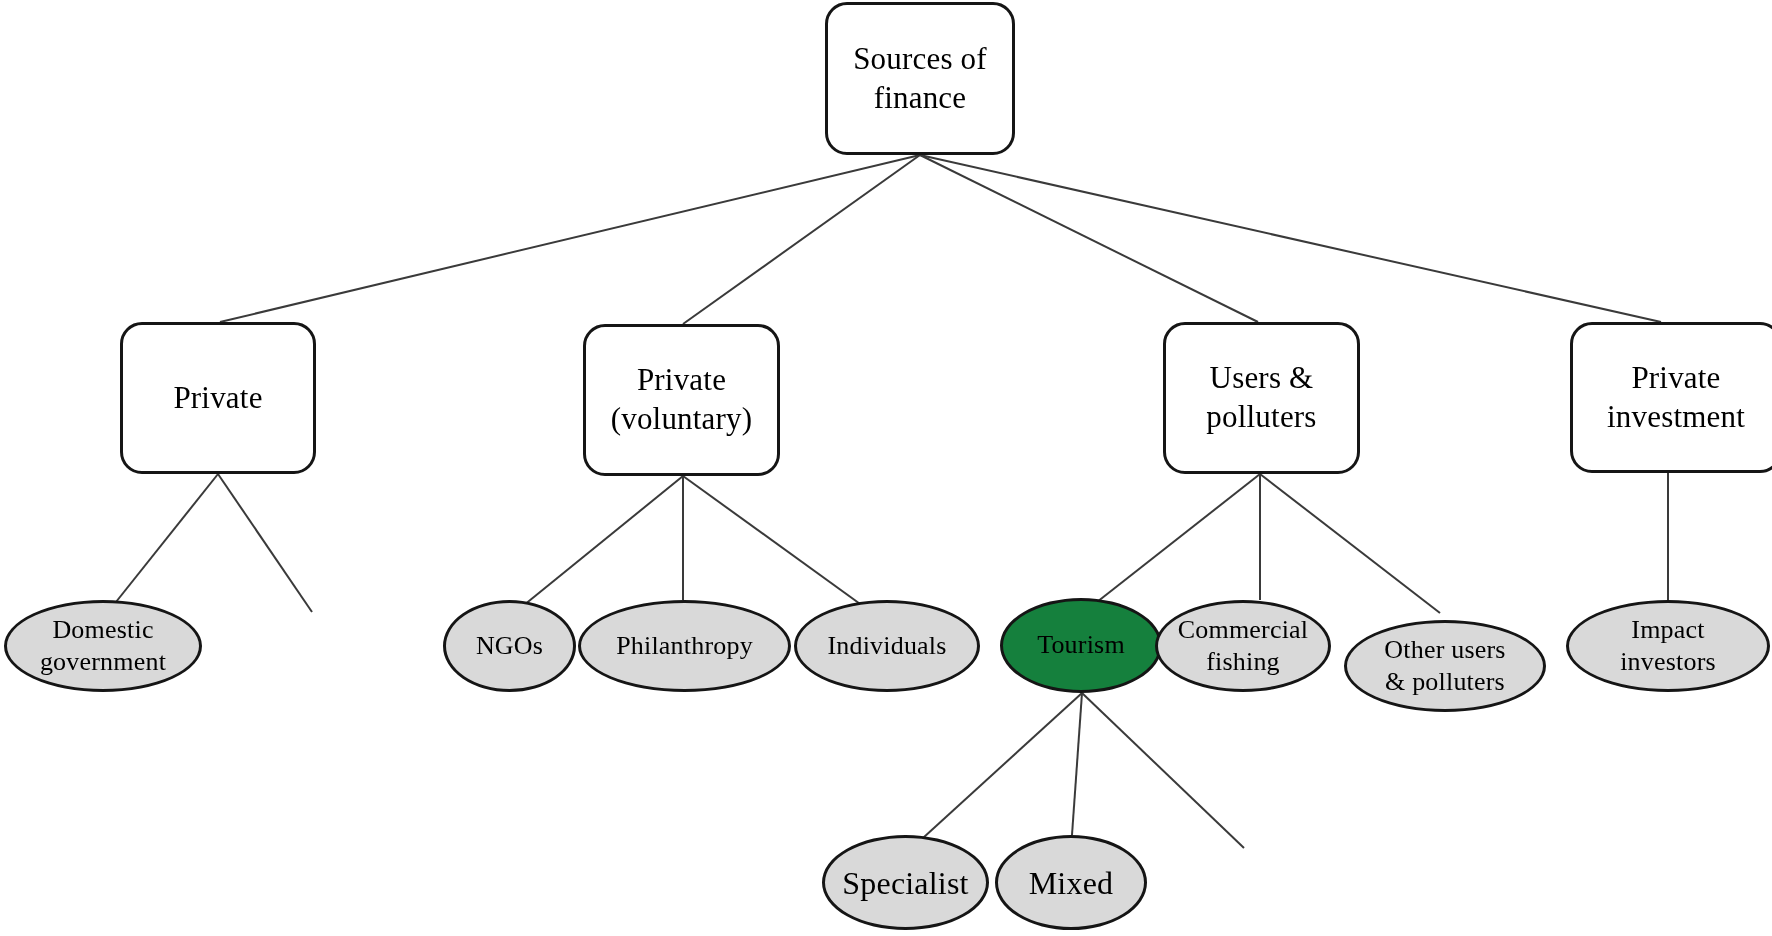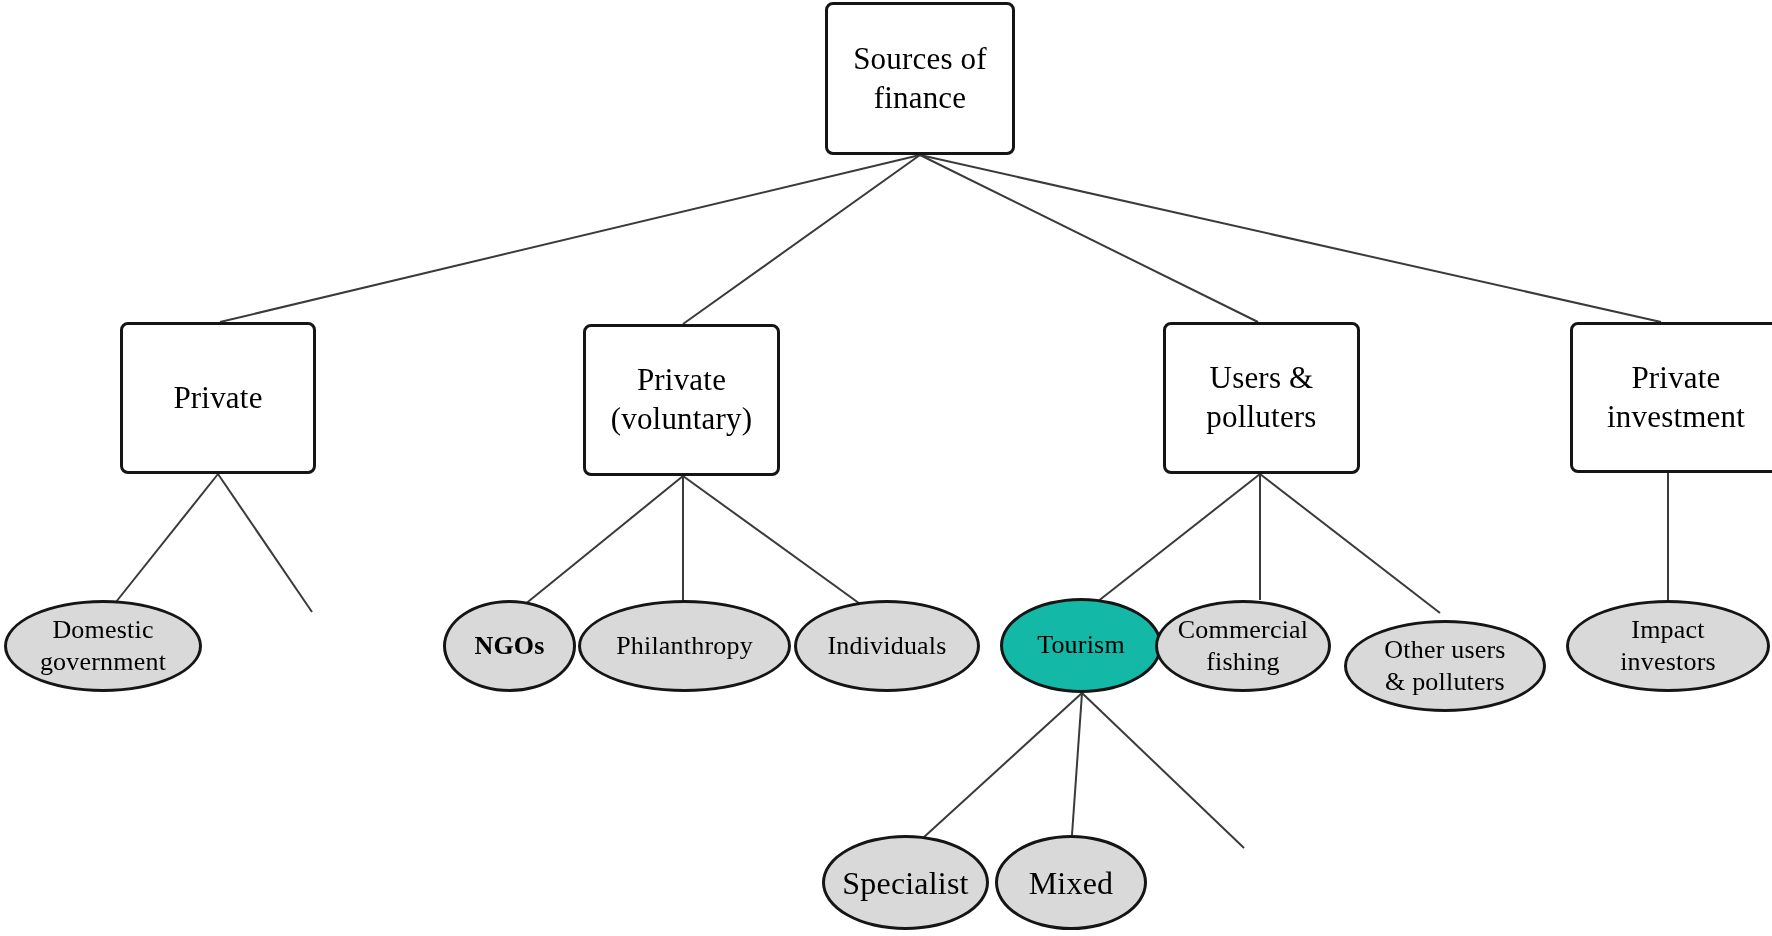--- a/index.html
+++ b/index.html
@@ -31,35 +31,35 @@
     position: absolute;
     display: flex;
     align-items: center;
     justify-content: center;
     text-align: center;
     box-sizing: border-box;
     line-height: 1.25;
   }
   .node-box {
     border: 3px solid #151515;
-    border-radius: 8px;
+    border-radius: 22px;
     background: #ffffff;
   }
   .node-label {
     display: block;
     white-space: pre-line;
     letter-spacing: 0.2px;
   }
   .node-ellipse {
     background: #d9d9d9;
     border: 3px solid #151515;
     border-radius: 50%;
   }
   .node-ellipse.unfilled {
-    background: #14b8a6;
+    background: #15803d;
   }
   .fs-root   { font-size: 31px; }
   .fs-level2 { font-size: 31px; }
   .fs-level3 { font-size: 26px; }
   .fs-level4 { font-size: 32px; }
 </style>
 </head>
 <body>
 
 <div id="diagram-root">
@@ -101,21 +101,21 @@
   </div>
   <div class="node node-box fs-level2" id="node-private-investment" style="left: 1570px; top: 322px; width: 212px; height: 151px;">
     <span class="node-label">Private
 investment</span>
   </div>
 
   <div class="node node-ellipse fs-level3" id="node-domestic-government" style="left: 4px; top: 600px; width: 198px; height: 92px;">
     <span class="node-label">Domestic
 government</span>
   </div>
-  <div class="node node-ellipse fs-level3" id="node-ngos" style="left: 443px; top: 600px; width: 133px; height: 92px; font-weight: bold;">
+  <div class="node node-ellipse fs-level3" id="node-ngos" style="left: 443px; top: 600px; width: 133px; height: 92px;">
     <span class="node-label">NGOs</span>
   </div>
   <div class="node node-ellipse fs-level3" id="node-philanthropy" style="left: 578px; top: 600px; width: 213px; height: 92px;">
     <span class="node-label">Philanthropy</span>
   </div>
   <div class="node node-ellipse fs-level3" id="node-individuals" style="left: 794px; top: 600px; width: 186px; height: 92px;">
     <span class="node-label">Individuals</span>
   </div>
   <div class="node node-ellipse unfilled fs-level3" id="node-tourism" style="left: 1000px; top: 598px; width: 162px; height: 95px;">
     <span class="node-label">Tourism</span>

